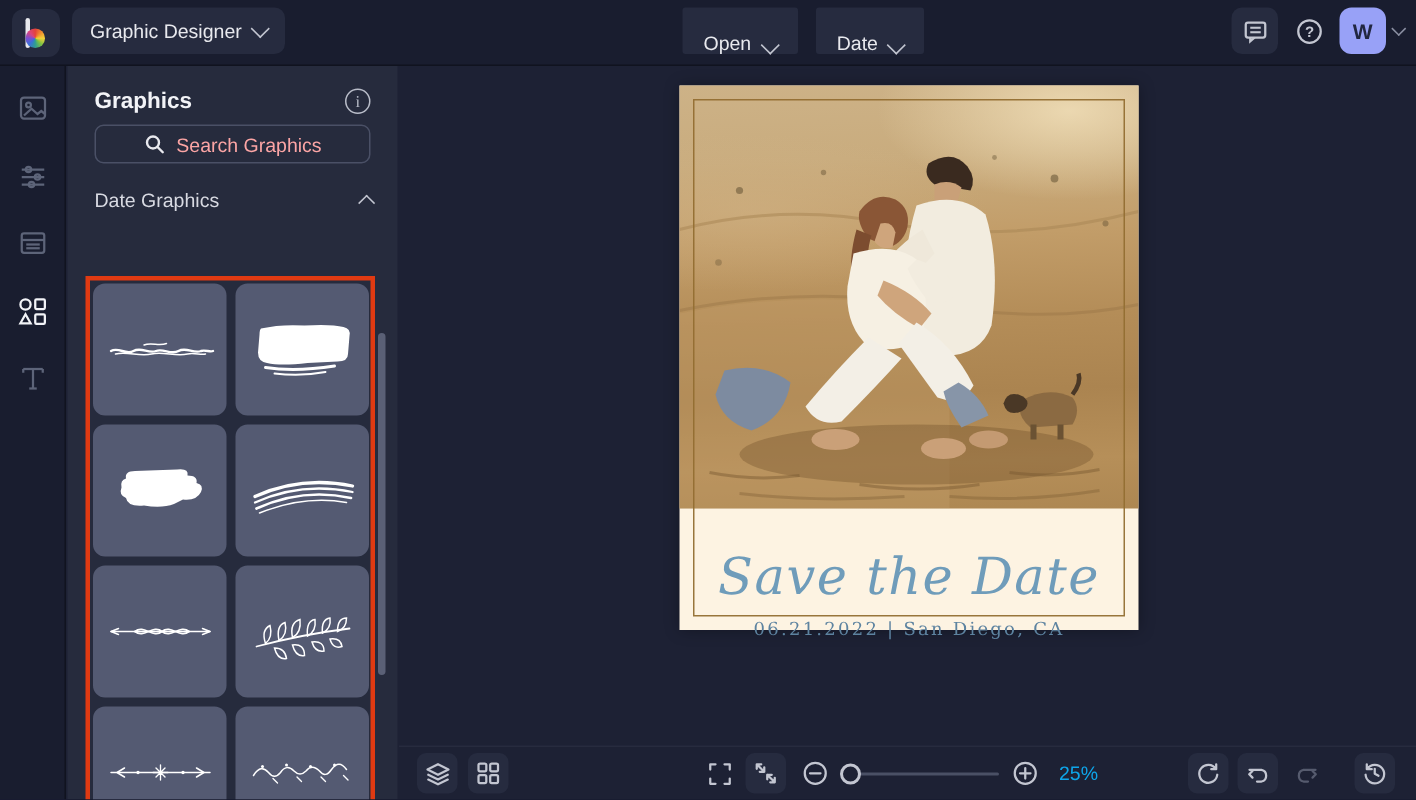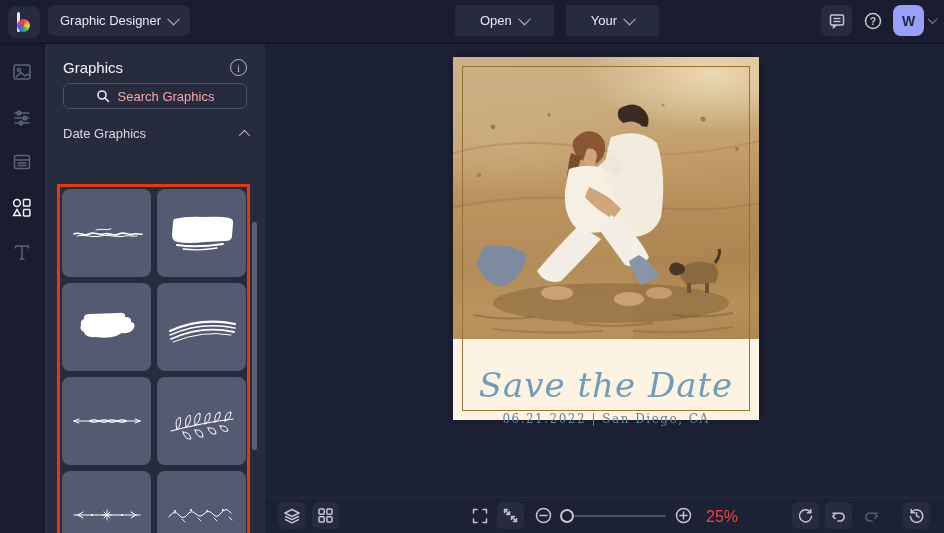--- a/index.html
+++ b/index.html
@@ -9,37 +9,37 @@
   
   .topbar { position:absolute; top:0; left:0; right:0; height:44px; background:#191d2f; border-bottom:1px solid #10131f; z-index:30; }
   .logo-btn { position:absolute; left:8px; top:6px; width:32px; height:32px; background:#262b3f; border-radius:8px; display:flex; align-items:center; justify-content:center; cursor:pointer; }
   .logo-b { position:relative; width:14px; height:20px; }
   .logo-b .stem { position:absolute; left:0; top:0; width:2.5px; height:20px; background:#e8e9ee; border-radius:2px; }
   .logo-b .wheel { position:absolute; left:0; bottom:0; width:13px; height:13px; border-radius:50%;
      background:conic-gradient(#e4413a,#f08c2e,#f3d23a,#7cc043,#2f9e8f,#3a6fd8,#7d4fd0,#c families,#e4413a);
   }
   .mode-btn { position:absolute; left:48px; top:5px; height:31px; background:#262b3f; border-radius:7px; display:flex; align-items:center; gap:8px; padding:0 12px; color:#e8e9ee; font-size:13px; cursor:pointer; }
   .tb-center { position:absolute; left:455px; top:5px; display:flex; gap:12px; }
-  .tb-btn { height:31px; background:#262b3f; border-radius:2px; display:flex; align-items:center; gap:8px; padding:0 25px; color:#e8e9ee; font-size:13px; cursor:pointer; }
+  .tb-btn { height:31px; background:#262b3f; border-radius:2px; display:flex; align-items:flex-end; gap:8px; padding:0 14px; color:#e8e9ee; font-size:13px; cursor:pointer; }
   .tb-right { position:absolute; right:8px; top:5px; display:flex; align-items:center; gap:5px; }
   .icon-btn { width:31px; height:31px; border-radius:7px; background:#262b3f; display:flex; align-items:center; justify-content:center; cursor:pointer; }
   .avatar { width:31px; height:31px; border-radius:8px; background:#98a1f7; color:#222741; font-weight:bold; font-size:14px; display:flex; align-items:center; justify-content:center; cursor:pointer; }
   .chev { width:9px; height:9px; border-right:1.6px solid #c3c6d1; border-bottom:1.6px solid #c3c6d1; transform:rotate(45deg) translate(-1px,-1px); }
   .chev.small { width:7px; height:7px; border-color:#8b90a2; }
 
   
   .rail { position:absolute; left:0; top:44px; width:44px; bottom:0; background:#191d2f; border-right:1px solid #10131f; display:flex; flex-direction:column; align-items:center; padding-top:13px; gap:15px; z-index:20; }
   .rail-item { width:34px; height:30px; display:flex; align-items:center; justify-content:center; cursor:pointer; color:#5d6479; }
   .rail-item.active { color:#f2f3f7; }
   .rail-item svg { stroke:currentColor; fill:none; stroke-width:1.5; }
 
   
   .panel { position:absolute; left:45px; top:44px; width:220px; bottom:0; background:#262b3d; z-index:10; }
   .panel-head { display:flex; align-items:center; justify-content:space-between; padding:15px 18px 0 18px; }
-  .panel-title { color:#f2f3f7; font-size:15px; font-weight:normal; }
+  .panel-title { color:#f2f3f7; font-size:15px; font-weight:bold; }
   .info-icon { width:17px; height:17px; border:1.4px solid #b9bdc9; border-radius:50%; color:#b9bdc9; font-size:11px; display:flex; align-items:center; justify-content:center; font-family:"Liberation Serif",serif; cursor:pointer; }
   .computer-btn { margin:14px 18px 0 18px; height:26px; background:#8b93f7; border-radius:6px; color:#1d2235; font-size:13px; font-weight:bold; display:flex; align-items:center; justify-content:center; cursor:pointer; }
   .search-btn { margin:7px 18px 0 18px; height:26px; border:1px solid #4a5066; border-radius:6px; color:#fca5a5; font-size:13px; display:flex; align-items:center; justify-content:center; gap:8px; cursor:pointer; }
   .section-row { display:flex; align-items:center; justify-content:space-between; margin:17px 18px 0 18px; }
   .section-title { color:#d8dae2; font-size:13px; }
   .chev-up { width:8px; height:8px; border-right:1.6px solid #c3c6d1; border-top:1.6px solid #c3c6d1; transform:rotate(-45deg) translate(0,2px); cursor:pointer; }
 
   .grid-wrap { position:absolute; left:12px; top:140px; width:193px; height:360px; border:3px solid #e03a12; }
   .tile-grid { position:absolute; left:2px; top:2px; display:grid; grid-template-columns:89px 89px; grid-auto-rows:88px; gap:6px; }
   .tile { background:#545a72; border-radius:8px; display:flex; align-items:center; justify-content:center; cursor:pointer; overflow:hidden; }
@@ -63,21 +63,21 @@
   .card-details { margin-top:7px; font-family:"DejaVu Serif", serif; font-size:12px; letter-spacing:1.5px; color:#5d83a0; }
 
   
   .toolbar { position:absolute; left:266px; right:0; bottom:0; height:36px; background:#1d2134; border-top:1px solid #272b3e; z-index:25; }
   .tool-btn { position:absolute; top:4px; width:27px; height:27px; border-radius:6px; background:#262b3f; display:flex; align-items:center; justify-content:center; cursor:pointer; }
   .tool-plain { position:absolute; top:4px; width:27px; height:27px; display:flex; align-items:center; justify-content:center; cursor:pointer; }
   .toolbar svg { stroke:#c3c6d1; fill:none; stroke-width:1.5; stroke-linecap:round; stroke-linejoin:round; }
   .toolbar .disabled svg { stroke:#565b6e; }
   .slider-track { position:absolute; left:296px; top:17px; width:104px; height:2px; background:#4a5065; border-radius:1px; cursor:pointer; }
   .slider-knob { position:absolute; left:-2px; top:-6px; width:14px; height:14px; border:2px solid #c3c6d1; border-radius:50%; background:#1d2134; cursor:pointer; }
-  .zoom-pct { position:absolute; left:440px; top:10px; color:#ef4444; font-size:16px; }
+  .zoom-pct { position:absolute; left:440px; top:10px; color:#0ea5e9; font-size:13px; }
 </style>
 </head>
 <body>
 
 <div class="app">
 
   <div class="topbar">
     <div class="logo-btn">
       <div class="logo-b">
         <div class="stem"></div>
@@ -87,21 +87,21 @@
     <div class="mode-btn">
       <span>Graphic Designer</span>
       <span class="chev"></span>
     </div>
     <div class="tb-center">
       <div class="tb-btn">
         <span>Open</span>
         <span class="chev"></span>
       </div>
       <div class="tb-btn">
-        <span>Your</span>
+        <span>Date</span>
         <span class="chev"></span>
       </div>
     </div>
     <div class="tb-right">
       <div class="icon-btn">
         <svg width="18" height="18" viewBox="0 0 18 18">
           <rect x="2.5" y="3" width="13" height="10" rx="1.5" stroke="#c3c6d1" fill="none" stroke-width="1.5"></rect>
           <path d="M5.5 13 L5.5 15.5 L8.5 13" stroke="#c3c6d1" fill="none" stroke-width="1.5"></path>
           <line x1="5.5" y1="6.5" x2="12.5" y2="6.5" stroke="#c3c6d1" stroke-width="1.4"></line>
           <line x1="5.5" y1="9.5" x2="12.5" y2="9.5" stroke="#c3c6d1" stroke-width="1.4"></line>

